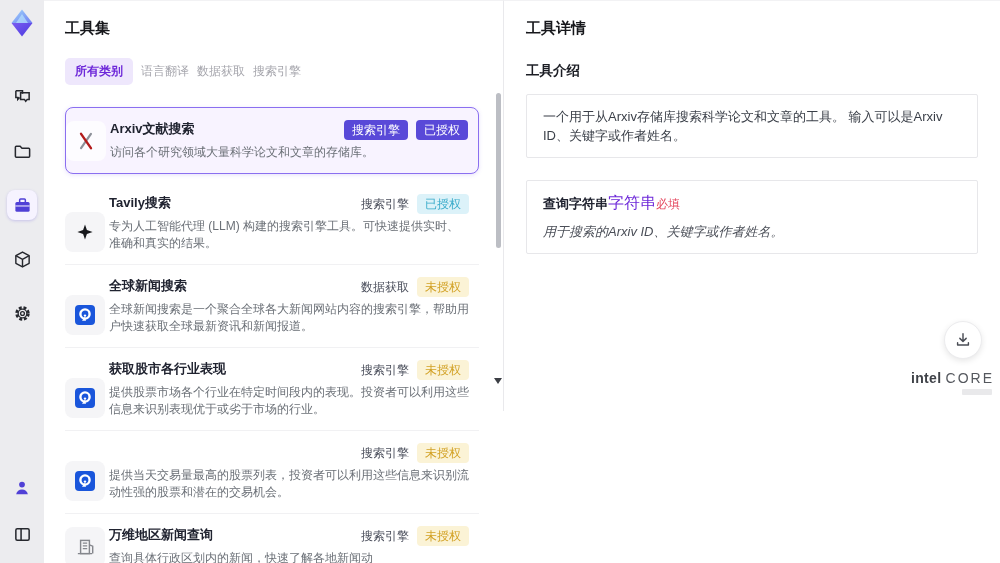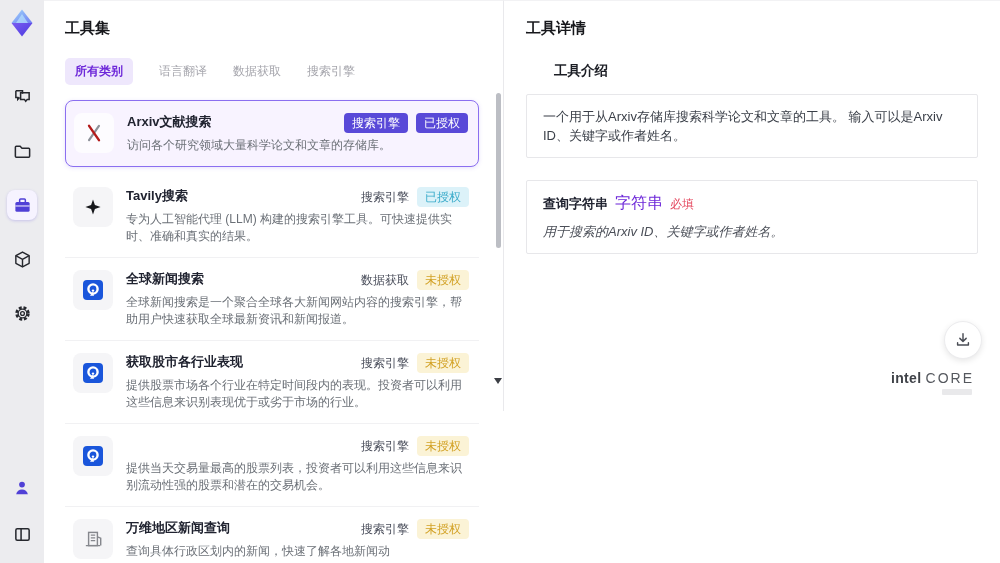--- a/index.html
+++ b/index.html
@@ -21,26 +21,26 @@
   }
   .rail-btn svg { display:block; }
   .rail-btn.active { background:#f6f3ff; box-shadow:0 1px 3px rgba(90,70,220,.25); }
   .rail-bottom { margin-top:auto; display:flex; flex-direction:column; align-items:center; gap:16px; }
   
   .list-panel {
     width:459px; flex:0 0 459px; height:410px; background:#fff; position:relative;
     padding:18px 12px 0 21px; border-top:1px solid #f2f2f4;
   }
   .panel-title { font-size:15px; font-weight:bold; color:#17181c; margin-bottom:20px; }
-  .tabs { display:flex; align-items:flex-start; gap:26px; margin-bottom:15px; }
+  .tabs { display:flex; align-items:flex-start; gap:8px; margin-bottom:22px; }
   .tab { font-size:12px; color:#a6a6ad; cursor:pointer; padding:5px 0; white-space:nowrap; }
   .tab.active { color:#6d28d9; background:#eee7fc; padding:5px 10px; border-radius:5px; font-weight:bold; }
   .cards { position:relative; padding-right:12px; }
   .tool-card {
-    display:flex; align-items:flex-start; gap:13px; padding:12px 10px 12px 8px;
+    display:flex; align-items:flex-end; gap:4px; padding:12px 10px 12px 0;
     border-bottom:1px solid #f1f1f3; cursor:pointer; background:#fff;
   }
   .tool-card.selected {
     border:1.5px solid #8b6ff0; background:#f8f3ff; border-radius:8px; margin-bottom:8px;
     box-shadow:0 1px 4px rgba(120,90,240,.18);
   }
   .tool-icon-tile {
     width:40px; height:40px; border-radius:8px; background:#f5f5f7; flex:0 0 40px;
     display:flex; align-items:center; justify-content:center;
   }
@@ -63,38 +63,38 @@
   .scroll-arrow {
     position:absolute; right:1px; bottom:26px; width:0; height:0;
     border-left:4px solid transparent; border-right:4px solid transparent; border-top:6px solid #3c3f45;
   }
   
   .details-panel {
     flex:1; height:411px; background:#fff; border-left:1px solid #e9e9ec; border-top:1px solid #f2f2f4;
     padding:18px 22px; position:relative;
   }
   .details-title { font-size:15px; font-weight:bold; color:#17181c; margin-bottom:24px; }
-  .section-heading { font-size:13.5px; font-weight:bold; color:#1b1d24; margin-bottom:14px;margin-left:28px; }
+  .section-heading { font-size:13.5px; font-weight:bold; color:#1b1d24; margin-bottom:14px; }
   .intro-box, .param-box {
     background:#fff; border:1px solid #e7e7ea; border-radius:2px; padding:12px 16px;
     margin-bottom:22px;
   }
   .intro-text { font-size:13px; color:#3a3f48; line-height:19px; }
-  .param-head { display:flex; align-items:baseline; gap:7px; margin-bottom:9px; }
+  .param-head { display:flex; align-items:baseline; margin-bottom:9px; }
   .param-name { font-size:13px; font-weight:bold; color:#202330; }
   .param-type { font-size:16px; color:#6d28d9; }
   .param-required { font-size:12px; color:#e5485f; }
   .param-desc { font-size:13px; color:#4b4f58; line-height:18px;font-style:italic; }
   
   .download-fab {
     position:absolute; right:18px; bottom:52px; width:38px; height:38px; border-radius:50%;
     background:#fff; border:1px solid #ececee; box-shadow:0 2px 6px rgba(0,0,0,.10);
     display:flex; align-items:center; justify-content:center; cursor:pointer;
   }
-  .brand { position:absolute; right:26px; bottom:16px; text-align:right; }
+  .brand { position:absolute; right:6px; bottom:16px; text-align:right; }
   .brand-line { font-size:14px; color:#3f4248; letter-spacing:.3px; }
   .brand-primary { font-weight:bold; }
   .brand-secondary { font-weight:300; letter-spacing:2px; color:#55585e; }
   .brand-bar { width:30px; height:6px; background:#e9e9eb; border-radius:1px; margin:2px 2px 0 auto; }
 </style>
 </head>
 <body>
 
 <div class="rail">
   <div class="rail-logo">

